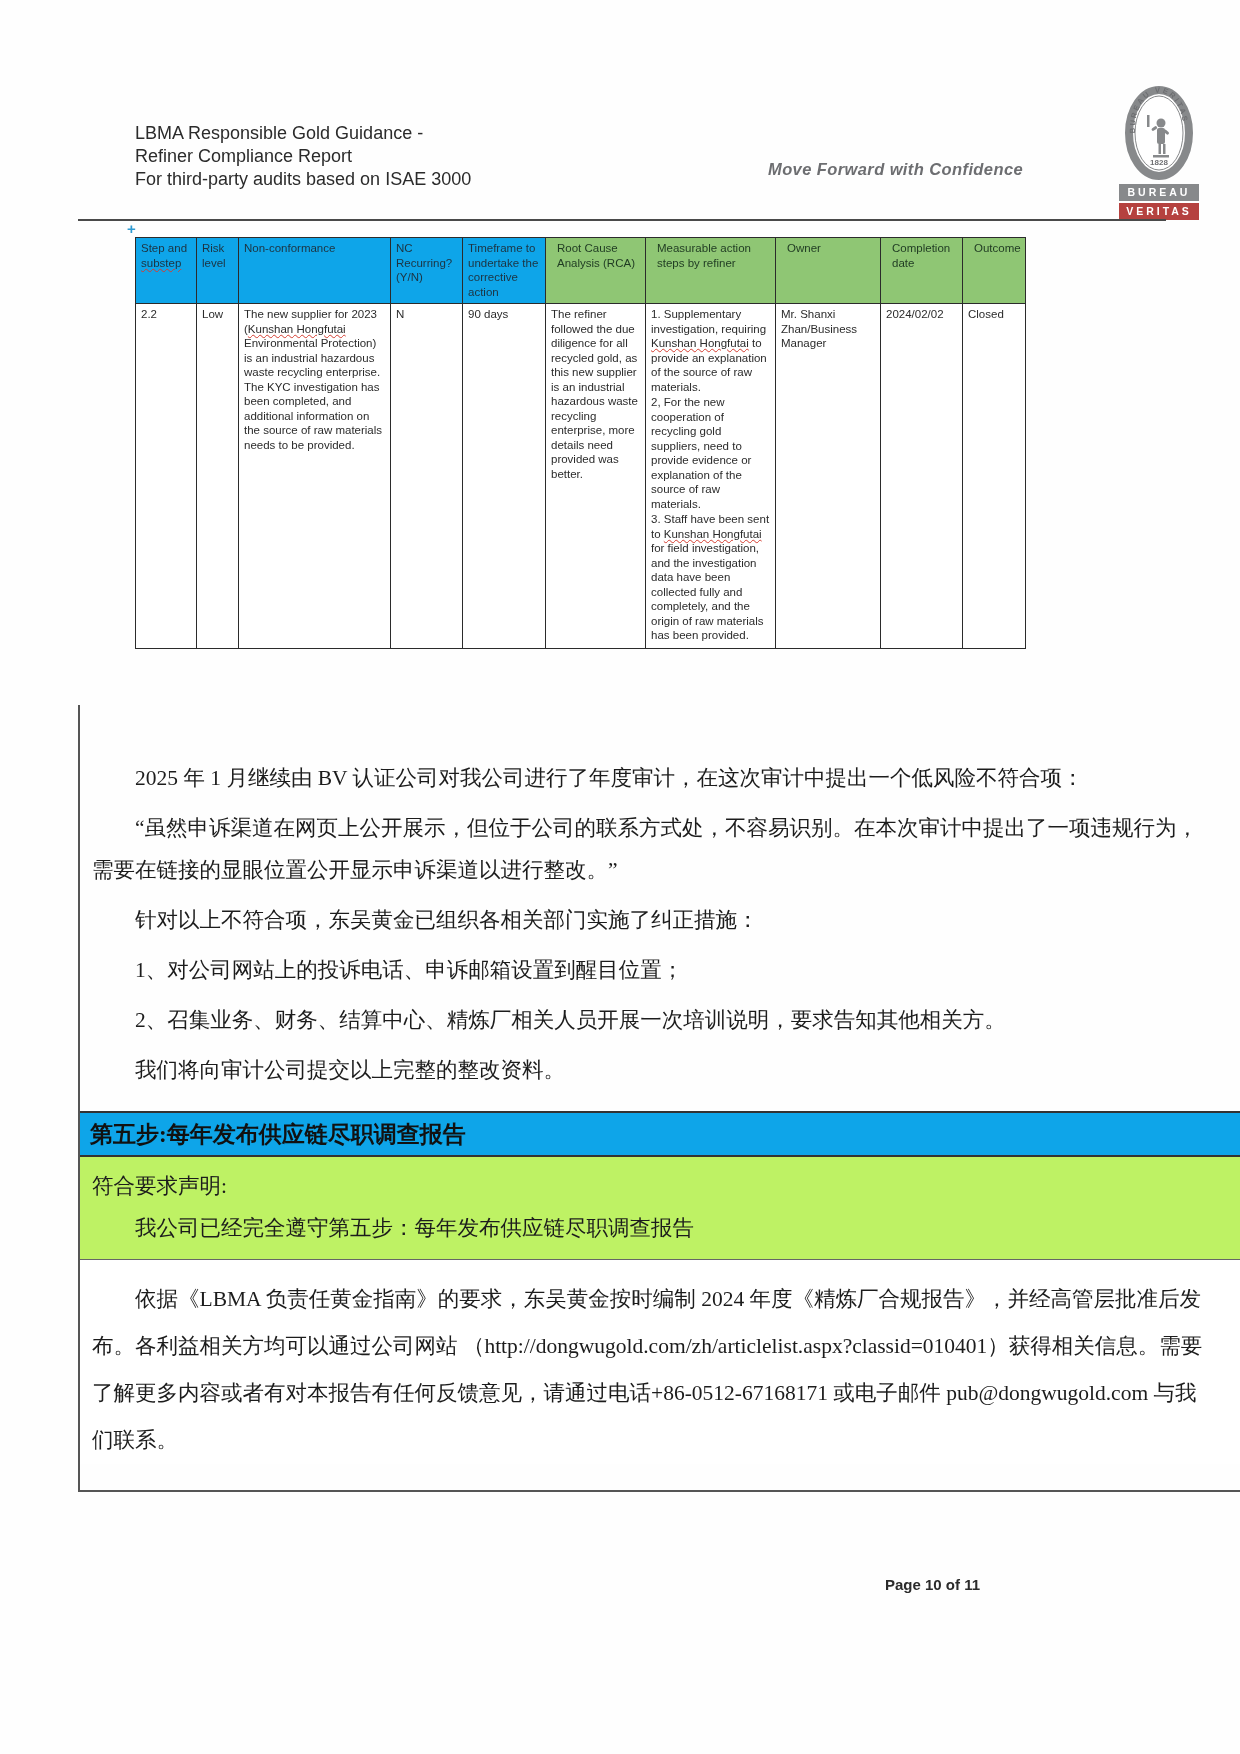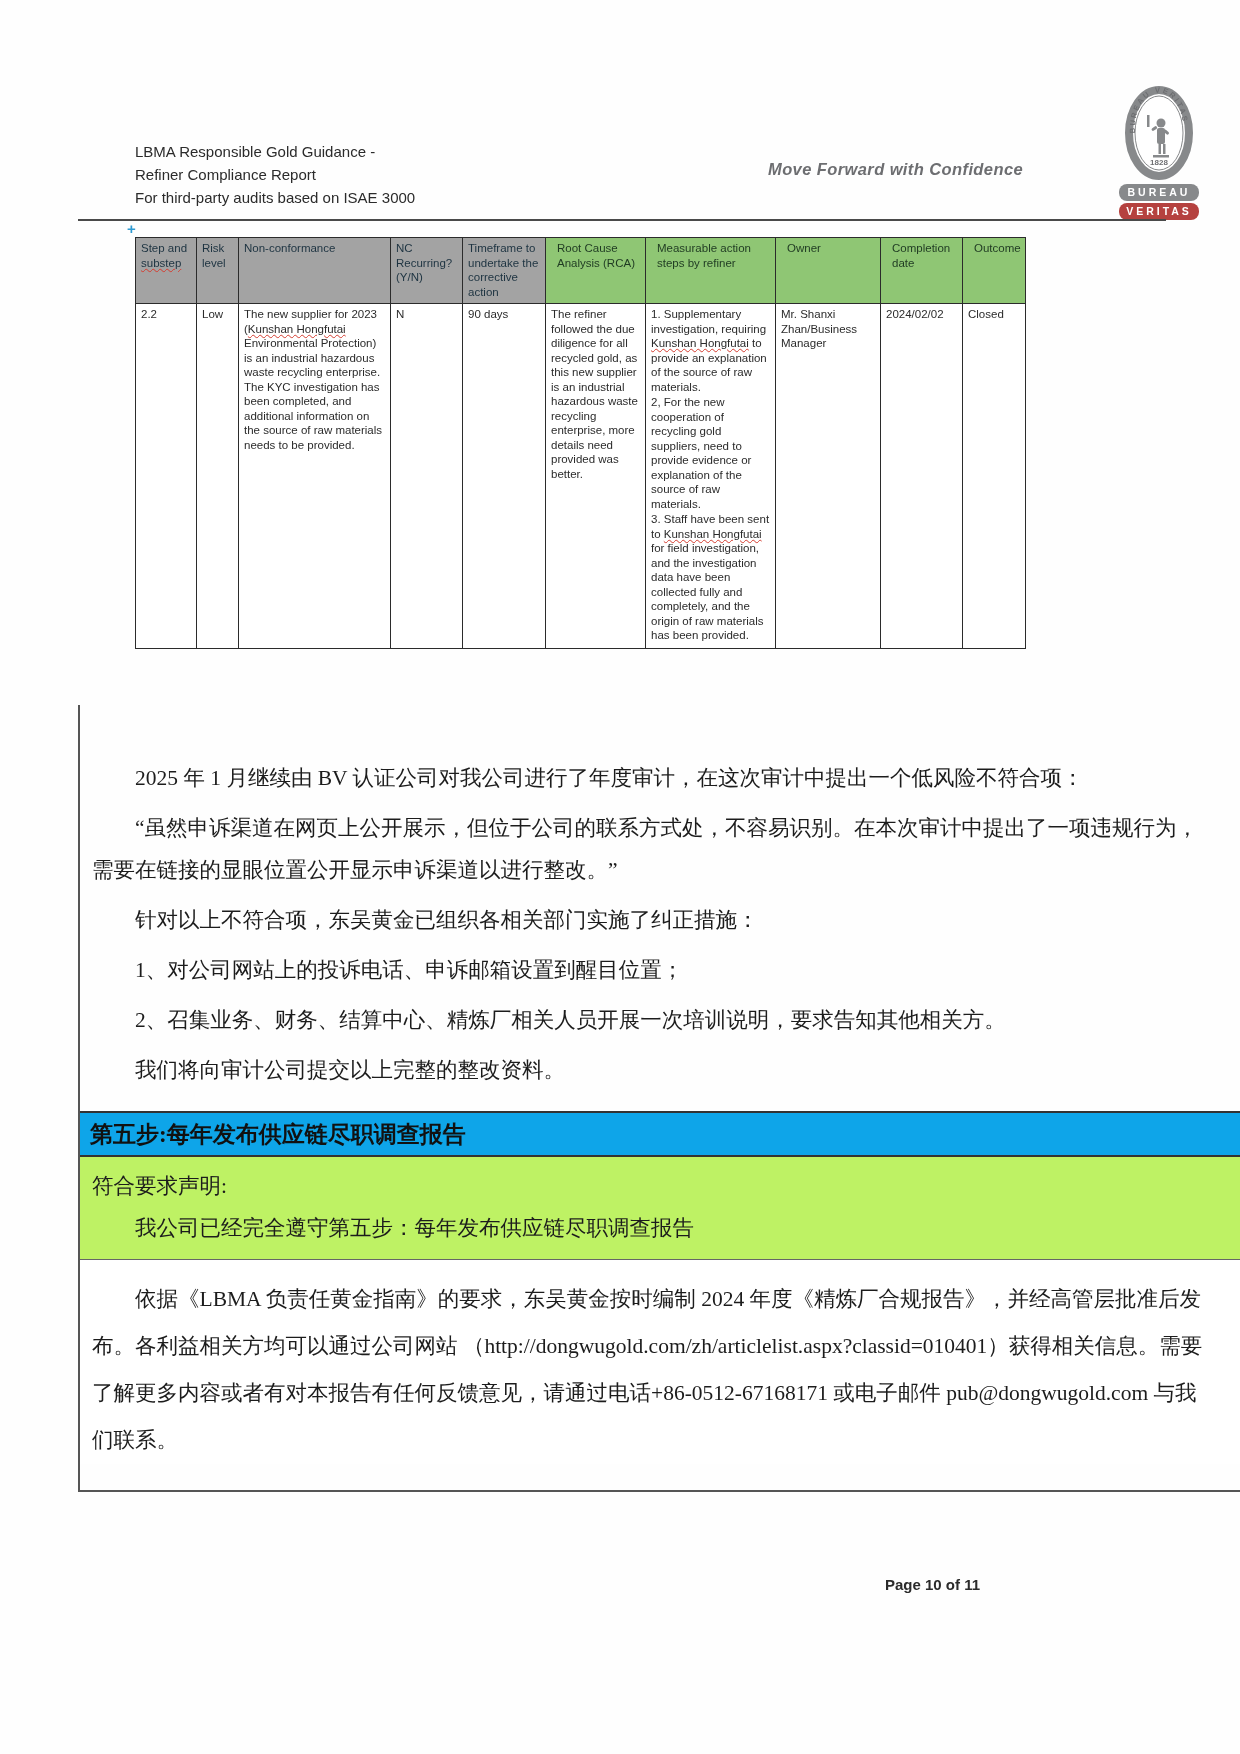--- a/index.html
+++ b/index.html
@@ -1,35 +1,35 @@
 <!DOCTYPE html>
 <html><head>
 <meta charset="utf-8">
 <style>
   * { margin:0; padding:0; box-sizing:border-box; }
   body { background:#ffffff; font-family:"Liberation Sans", sans-serif; }
   .page { position:relative; width:1240px; height:1754px; background:#fefefe; overflow:hidden; color:#222; }
 
   
-  .title-block { position:absolute; left:135px; top:140px; font-size:15px; line-height:23px; color:#2b2b2b; }
+  .title-block { position:absolute; left:135px; top:122px; font-size:18px; line-height:23px; color:#2b2b2b; }
   .title-block .t2 { font-weight:normal; }
   .tagline { position:absolute; left:768px; top:160px; font-size:16.5px; font-weight:bold; font-style:italic; color:#6d6e71; letter-spacing:0.4px; }
   .logo { position:absolute; left:1118px; top:85px; width:82px; text-align:center; }
   .logo svg { display:block; margin:0 auto 3px auto; }
-  .logo .bar { width:80px; height:17px; line-height:17px; color:#fff; font-size:10.5px; font-weight:bold; letter-spacing:3px; text-align:center; margin:0 auto 2px auto;border-radius:8px; }
+  .logo .bar { width:80px; height:17px; line-height:17px; color:#fff; font-size:10.5px; font-weight:bold; letter-spacing:3px; text-align:center; margin:0 auto 2px auto; }
   .logo .bureau { background:#87898b; }
   .logo .veritas { background:#b5413f; }
   .header-rule { position:absolute; left:78px; top:219px; width:1088px; height:2px; background:#4a4a4a; }
   .table-handle { position:absolute; left:127px; top:220px; color:#2d9ad2; font-size:15px; font-weight:bold; }
 
   
   table.nc-table { position:absolute; left:135px; top:237px; width:890px; border-collapse:collapse; table-layout:fixed; }
   .nc-table th, .nc-table td { border:1px solid #2b2b2b; vertical-align:top; text-align:left; padding:3px 4px 4px 5px; font-size:11.5px; line-height:14.5px; word-wrap:break-word; }
   .nc-table th { font-weight:normal; color:#1d3341; }
-  .nc-table th.blue { background:#a3a3a3; }
+  .nc-table th.blue { background:#0ea5e9; }
   .nc-table th.green { background:#8fc674; color:#1f3a22;padding-left:11px; }
   .nc-table td { background:#fff; color:#2b2b2b; }
   .nc-table tbody td { height:330px; }
   .misspell { text-decoration:underline; text-decoration-style:wavy; text-decoration-color:#d43c30; text-decoration-thickness:1px; }
   .cell-actions div { margin-bottom:1px; }
 
   
   .lower-box { position:absolute; left:78px; top:705px; width:1172px; height:787px;
                border-left:2px solid #555; border-bottom:2.5px solid #555; border-right:1px solid #b5b5b5;
                padding:52px 38px 0 12px; }

